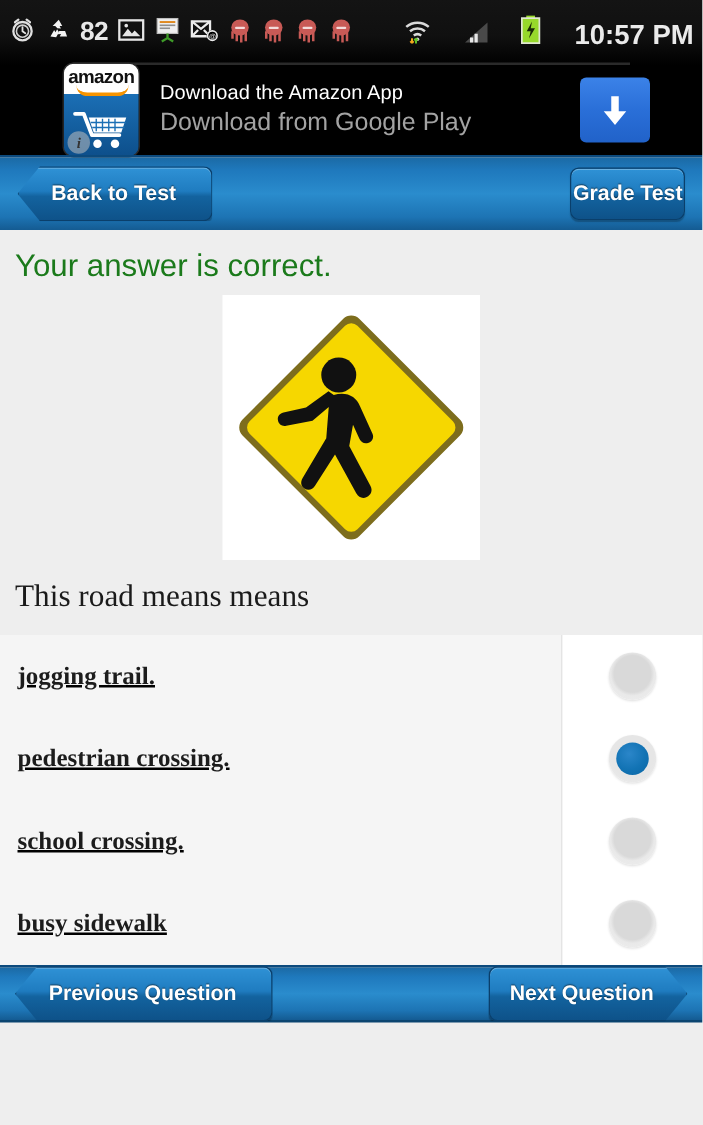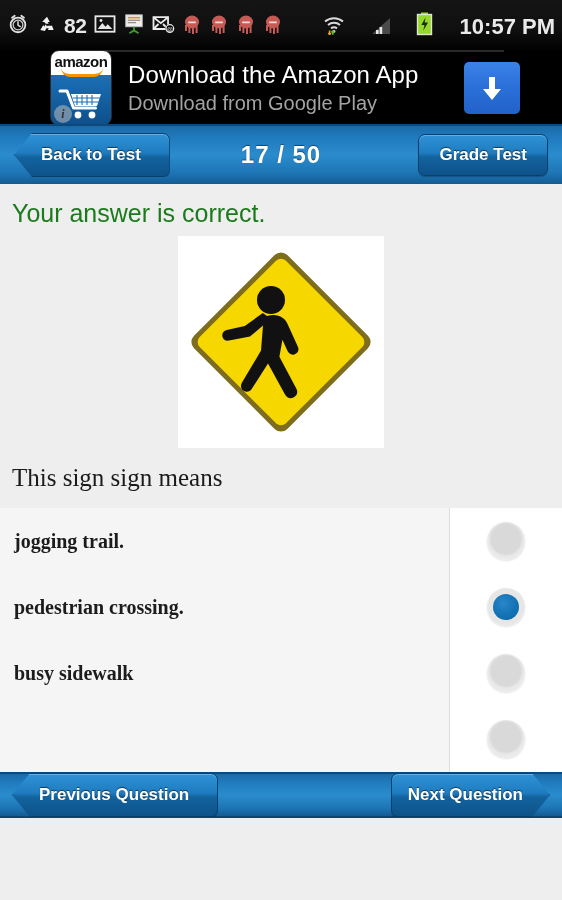--- a/index.html
+++ b/index.html
@@ -39,21 +39,21 @@
             text-align:center; font-size:15px; font-weight:bold; color:#111;
             font-family:"Liberation Sans",sans-serif; letter-spacing:-0.5px; line-height:20px;}
   .ad-smile { position:absolute; top:17px; left:10px; width:42px; height:9px;
               border-bottom:3px solid #f79400; border-radius:0 0 40px 40px; }
   .ad-cart { position:absolute; bottom:5px; left:7px; width:48px; height:32px; }
   .ad-info { position:absolute; left:3px; bottom:2px; width:18px; height:18px;
              border-radius:50%; background:rgba(190,190,190,.55);
              color:#333; font-size:12px; font-weight:bold; text-align:center;
              line-height:18px; font-style:italic; font-family:"Liberation Serif",serif;}
   .ad-text { flex:1; padding-left:16px; }
-  .ad-l1 { color:#ffffff; font-size:24px; font-weight:normal; letter-spacing:.1px;
+  .ad-l1 { color:#ffffff; font-size:16px; font-weight:normal; letter-spacing:.1px;
            font-family:"Liberation Sans",sans-serif; }
   .ad-l2 { color:#a3a3a3; font-size:20px; font-weight:normal; margin-top:3px;
            font-family:"Liberation Sans",sans-serif; }
   .ad-dl { width:56px; height:52px; margin-right:42px; border-radius:5px;
            background:linear-gradient(to bottom,#3b82e8 0%,#2a6fd8 50%,#2162c9 100%);
            display:flex; align-items:center; justify-content:center; }
 
   
   .bluebar {
     width:100%;
@@ -67,21 +67,21 @@
   .btn-core {
     background:linear-gradient(to bottom,#2f92d6 0%,#1f7cc0 45%,#13639f 55%,#0e5289 100%);
     color:#fff; font-weight:bold; font-size:17px;
     font-family:"Liberation Sans",sans-serif;
     text-shadow:0 -1px 1px rgba(0,0,0,.55);
     border:1px solid #0a3f6b;
     display:flex; align-items:center; justify-content:center;
     box-shadow:inset 0 1px 0 rgba(255,255,255,.28), 0 1px 1px rgba(0,0,0,.25);
     cursor:pointer; white-space:nowrap;
   }
-  .btn-rect { border-radius:7px; height:42px; padding:0 20px; }
+  .btn-rect { border-radius:7px; height:42px; padding:0 1px; }
 
   
   .btn-arrow-l { height:44px; padding:0 28px 0 26px; border-radius:7px;
     clip-path: polygon(18px 0, 100% 0, 100% 100%, 18px 100%, 0 50%); }
   .btn-arrow-r { height:44px; padding:0 26px 0 16px; border-radius:7px;
     clip-path: polygon(0 0, calc(100% - 18px) 0, 100% 50%, calc(100% - 18px) 100%, 0 100%); }
 
   .counter { position:absolute; left:0; right:0; text-align:center;
              color:#ffffff; font-size:24px; font-weight:bold; letter-spacing:1px;
              font-family:"Liberation Sans",sans-serif;
@@ -91,21 +91,21 @@
   .content { background:#eeeeee; }
   .feedback { font-size:25px; color:#1b7a1b; padding:15px 0 0 12px;
               font-family:"Liberation Sans",sans-serif; height:52px; }
   .signwrap { display:flex; justify-content:center; }
   .signbox { width:206px; height:212px; background:#ffffff;
              display:flex; align-items:center; justify-content:center; }
   .question { font-size:25px; color:#1a1a1a; padding:16px 0 0 12px; height:60px;
               font-family:"Liberation Serif",serif; }
 
   
-  .options { display:flex; width:100%; height:264px; }
+  .options { display:flex; width:100%; height:264px;text-decoration:underline; }
   .opt-labels { width:450px; background:#f5f5f5; border-right:1px solid #dedede; }
   .opt-radios { flex:1; background:#ffffff; }
   .opt-row { height:66px; display:flex; align-items:center; }
   .opt-label { padding-left:14px; font-size:20px; color:#1c1c1c; font-weight:bold;
                font-family:"Liberation Serif",serif; }
   .radio-row { height:66px; display:flex; align-items:center; justify-content:center; }
   .radio {
     width:38px; height:38px; border-radius:50%;
     background:radial-gradient(circle at 50% 45%, #d9d9d9 0%, #d9d9d9 52%, #e9e9e9 62%, #efefef 100%);
     box-shadow:0 1px 2px rgba(0,0,0,.12);
@@ -265,21 +265,20 @@
       <svg width="26" height="30" viewBox="0 0 26 30">
         <path d="M10 4h6v12h6l-9 11-9-11h6z" fill="#ffffff"></path>
       </svg>
     </div>
   </div>
 
   <div class="bluebar topbar">
     <div class="btn-core btn-arrow-l">
       <span>Back to Test</span>
     </div>
-    <div class="counter">17 / 50</div>
     <div style="flex:1"></div>
     <div class="btn-core btn-rect">
       <span>Grade Test</span>
     </div>
   </div>
 
   <div class="content">
 
     <div class="feedback">Your answer is correct.</div>
 
@@ -291,31 +290,34 @@
             <rect x="39" y="39" width="122" height="122" rx="7" fill="#f6d700"></rect>
           </g>
           <g fill="#111111" transform="translate(2,0)">
             <circle cx="88" cy="58" r="14"></circle>
             <path d="M84 74c10-3 18 1 21 9l10 22c1.5 3.5-0.5 6.5-3.6 7.4-3 .9-5.6-.6-7-3.6l-5-11-3 17 17 32c2 3.8.3 7.2-3 8.8-3.2 1.6-6.4.4-8.4-3l-17-31-16 25c-2 3.4-5.6 4-8.4 2.2-2.8-1.8-3.4-5-1.6-8.2l19-32 2-25-13 11-21 4c-3.6.7-6-1.3-6.6-4.2-.6-3 1-5.6 4.4-6.4l18-4 18-13z"></path>
           </g>
         </svg>
       </div>
     </div>
 
-    <div class="question">This sign sign means</div>
+    <div class="question">This road means means</div>
 
     <div class="options">
       <div class="opt-labels">
         <div class="opt-row">
           <span class="opt-label">jogging trail.</span>
         </div>
         <div class="opt-row">
           <span class="opt-label">pedestrian crossing.</span>
         </div>
         <div class="opt-row">
+          <span class="opt-label">school crossing.</span>
+        </div>
+        <div class="opt-row">
           <span class="opt-label">busy sidewalk</span>
         </div>
       </div>
       <div class="opt-radios">
         <div class="radio-row">
           <span class="radio"></span>
         </div>
         <div class="radio-row">
           <span class="radio sel"></span>
         </div>

